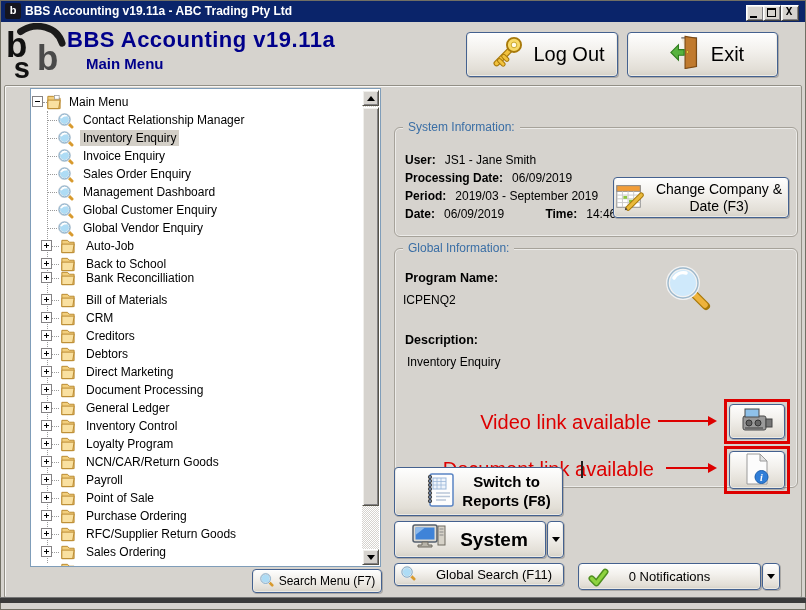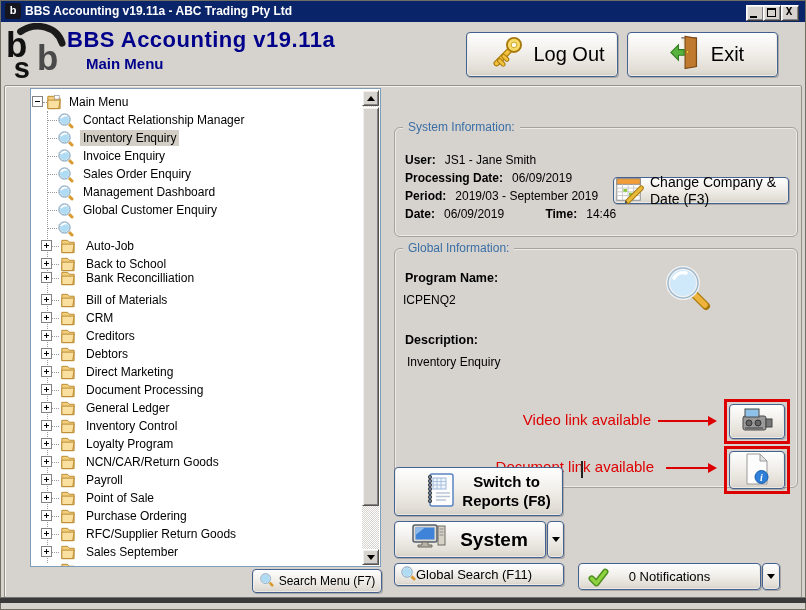--- a/index.html
+++ b/index.html
@@ -84,21 +84,21 @@
     box-shadow:inset 1px 1px 0 #f0efeb, inset -1px -1px 0 #848284;box-sizing:border-box;}
 
   
   .grp{position:absolute;border:1px solid #a6a29a;border-radius:6px;
     box-shadow:inset 0 0 0 1px rgba(255,255,255,.55);box-sizing:border-box;margin-top:35px;}
   .grp-legend{position:absolute;top:-8px;left:8px;background:#d6d3ce;padding:0 5px;
     color:#3a6ea5;font-size:12px;}
   .frow{position:absolute;left:10px;height:16px;font-size:12px;white-space:nowrap;}
   .frow b{margin-right:9px;}
 
-  .anno{position:absolute;color:#dd0000;font-size:15px;white-space:nowrap;}
+  .anno{position:absolute;color:#dd0000;font-size:20px;white-space:nowrap;}
   .arrow{position:absolute;height:0;border-top:2px solid #dd0000;}
   .arrow::after{content:'';position:absolute;right:-9px;top:-6px;width:0;height:0;
     border-left:9px solid #dd0000;border-top:5px solid transparent;border-bottom:5px solid transparent;}
   .redbox{position:absolute;border:3px solid #dd0000;box-sizing:border-box;}
 
   .caret{position:absolute;left:581px;top:461px;width:2px;height:17px;background:#222;}
 
   .band{position:absolute;left:0;top:597px;width:806px;height:6px;background:#3a3a3a;border-top:1px solid #757575;box-sizing:border-box;}
 
   .two-line{font-weight:bold;font-size:15px;text-align:center;line-height:1.25;}
@@ -266,20 +266,21 @@
 
     <span class="ticon icon-leaf">
       <svg width="17" height="17" viewBox="0 0 17 17">
         <line x1="11.5" y1="11.5" x2="15" y2="15" stroke="#d89a2e" stroke-width="3" stroke-linecap="round"></line>
         <circle cx="7.5" cy="7.5" r="5.5" fill="#aedcf5" stroke="#e8e8e8" stroke-width="2.2"></circle>
         <circle cx="7.5" cy="7.5" r="5.5" fill="none" stroke="#7aa7c9" stroke-width="1"></circle>
         <path d="M4.5 5.6 a4 4 0 0 1 4.6-1.8" stroke="#ffffff" fill="none" stroke-width="1.6" stroke-linecap="round"></path>
       </svg>
     </span>
 
+    <span class="tlabel">Global Vendor Enquiry</span>
   </div>
       <div class="tree-row folder" style="top: 148px;">
     <span class="hstub"></span>
     <span class="expand plus"></span>
 
     <span class="ticon icon-folder">
       <svg width="17" height="16" viewBox="0 0 18 16">
         <path d="M3 2 h6 l2 2 h5 v11 H3 z" fill="#f2cf7e" stroke="#b8872c"></path>
         <path d="M3 6 h13 l-1.5 9 H3 z" fill="#f9e0a0" stroke="#b8872c"></path>
       </svg>
@@ -481,21 +482,21 @@
       <div class="tree-row folder" style="top: 454px;">
     <span class="hstub"></span>
     <span class="expand plus"></span>
 
     <span class="ticon icon-folder">
       <svg width="17" height="16" viewBox="0 0 18 16">
         <path d="M3 2 h6 l2 2 h5 v11 H3 z" fill="#f2cf7e" stroke="#b8872c"></path>
         <path d="M3 6 h13 l-1.5 9 H3 z" fill="#f9e0a0" stroke="#b8872c"></path>
       </svg>
     </span>
-    <span class="tlabel">Sales September</span>
+    <span class="tlabel">Sales Ordering</span>
   </div>
       <div class="tree-row partial" style="top: 472px;">
 
     <span class="ticon icon-folder">
       <svg width="17" height="16" viewBox="0 0 18 16">
         <path d="M3 2 h6 l2 2 h5 v11 H3 z" fill="#f2cf7e" stroke="#b8872c"></path>
         <path d="M3 6 h13 l-1.5 9 H3 z" fill="#f9e0a0" stroke="#b8872c"></path>
       </svg>
     </span>
     <span class="tlabel"></span>
@@ -533,21 +534,21 @@
   <div class="frow" style="top:43px;">
     <b>Processing Date:</b><span>06/09/2019</span>
   </div>
   <div class="frow" style="top:61px;">
     <b>Period:</b><span>2019/03 - September 2019</span>
   </div>
   <div class="frow" style="top:79px;">
     <b>Date:</b><span>06/09/2019</span>
     <b style="margin-left:38px;">Time:</b><span>14:46</span>
   </div>
-  <div class="xpbtn" style="left:218px;top:49px;width:176px;height:27px;gap:6px;font-size:14px;text-align:left;line-height:1.2;">
+  <div class="xpbtn" style="left:218px;top:49px;width:176px;height:41px;gap:6px;font-size:14px;text-align:center;line-height:1.2;">
     <span>
       <svg width="30" height="30" viewBox="0 0 32 32">
         <rect x="3" y="5" width="25" height="23" fill="#fff" stroke="#8a8a8a"></rect>
         <rect x="3" y="5" width="25" height="6" fill="#f29d38" stroke="#8a8a8a"></rect>
         <path d="M3 15 h25 M3 19 h25 M3 23 h25 M9 11 v17 M15 11 v17 M21 11 v17" stroke="#c9c9c9" stroke-width="1" fill="none"></path>
         <rect x="10" y="16" width="4" height="3" fill="#8cc63f"></rect>
         <rect x="16" y="20" width="4" height="3" fill="#8cc63f"></rect>
         <path d="M15 29 L29 15" stroke="#a8790a" stroke-width="5.5" stroke-linecap="round"></path>
         <path d="M15 29 L29 15" stroke="#e9b93b" stroke-width="3.5" stroke-linecap="round"></path>
         <path d="M14.5 30.5 l-3 .8 l.8 -3 z" fill="#444"></path>
@@ -642,21 +643,21 @@
       <rect x="26" y="3" width="7" height="19" fill="#d6d2c8" stroke="#6e6a60"></rect>
       <path d="M27.5 6 h4 M27.5 9 h4 M27.5 12 h4" stroke="#888" fill="none"></path>
     </svg>
   </span>
   <span style="font-weight:bold;font-size:19px;">System</span>
 </div>
 <div class="xpbtn dd-btn" style="left:547px;top:521px;width:17px;height:37px;">
   <span class="dd-tri"></span>
 </div>
 
-<div class="xpbtn" style="left:394px;top:563px;width:170px;height:23px;gap:0;justify-content:flex-start;padding-left:5px;">
+<div class="xpbtn" style="left:394px;top:563px;width:170px;height:23px;gap:20px;justify-content:flex-start;padding-left:5px;">
   <span>
     <svg width="16" height="16" viewBox="0 0 17 17">
       <line x1="11.5" y1="11.5" x2="15" y2="15" stroke="#d89a2e" stroke-width="3" stroke-linecap="round"></line>
       <circle cx="7.5" cy="7.5" r="5.5" fill="#aedcf5" stroke="#e8e8e8" stroke-width="2.2"></circle>
       <circle cx="7.5" cy="7.5" r="5.5" fill="none" stroke="#7aa7c9" stroke-width="1"></circle>
     </svg>
   </span>
   <span style="font-size:13px;">Global Search (F11)</span>
 </div>
 

